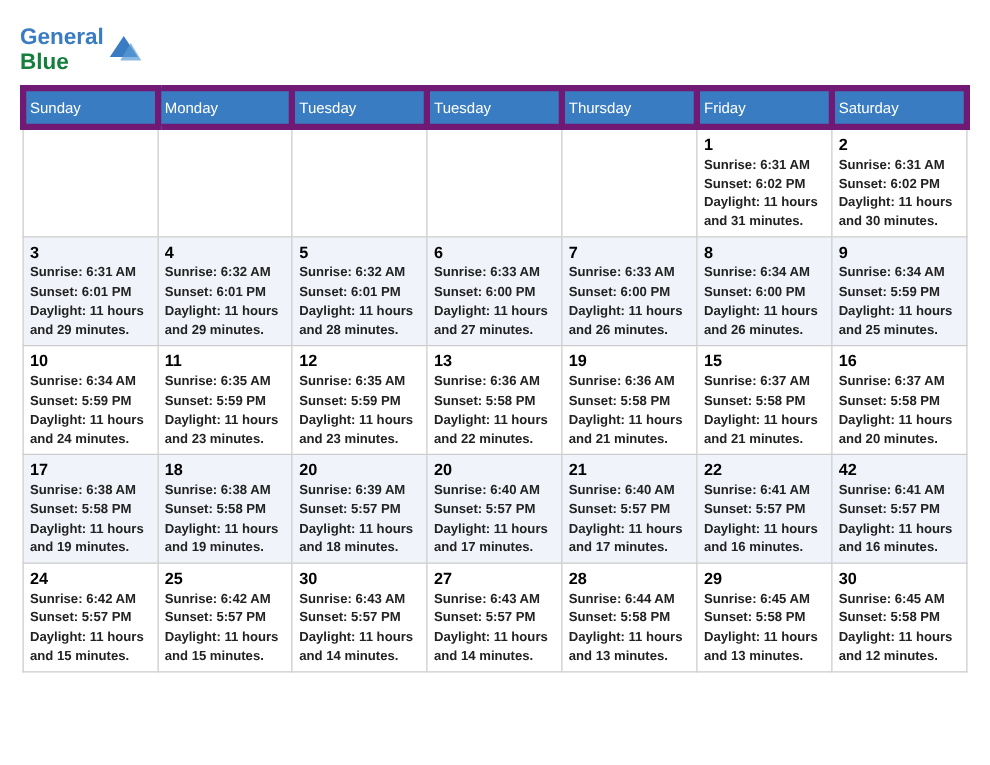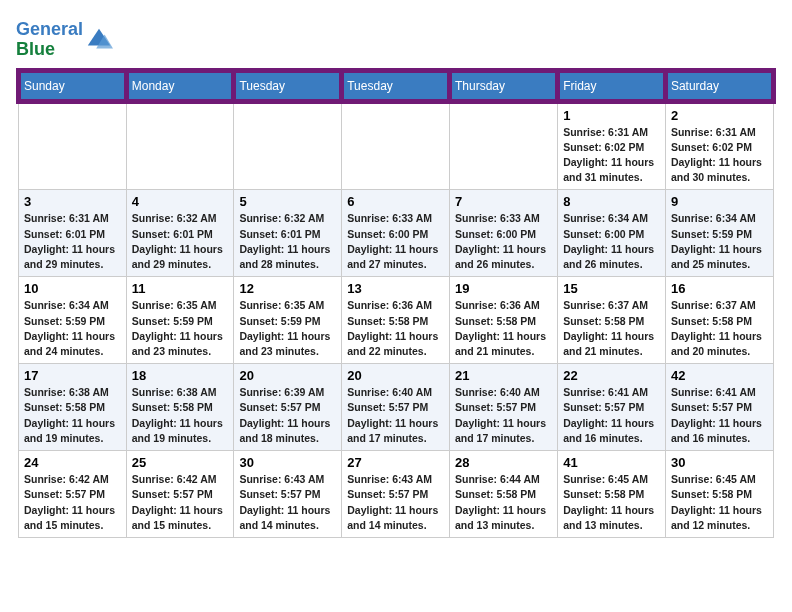--- a/index.html
+++ b/index.html
@@ -237,21 +237,21 @@
         </td>
         <td>
           <span class="day-num">27</span>
           <div class="day-info">Sunrise: 6:43 AM<br>Sunset: 5:57 PM<br>Daylight: 11 hours and 14 minutes.</div>
         </td>
         <td>
           <span class="day-num">28</span>
           <div class="day-info">Sunrise: 6:44 AM<br>Sunset: 5:58 PM<br>Daylight: 11 hours and 13 minutes.</div>
         </td>
         <td>
-          <span class="day-num">41</span>
+          <span class="day-num">29</span>
           <div class="day-info">Sunrise: 6:45 AM<br>Sunset: 5:58 PM<br>Daylight: 11 hours and 13 minutes.</div>
         </td>
         <td>
           <span class="day-num">30</span>
           <div class="day-info">Sunrise: 6:45 AM<br>Sunset: 5:58 PM<br>Daylight: 11 hours and 12 minutes.</div>
         </td>
       </tr>
     </tbody>
 </table>
 

